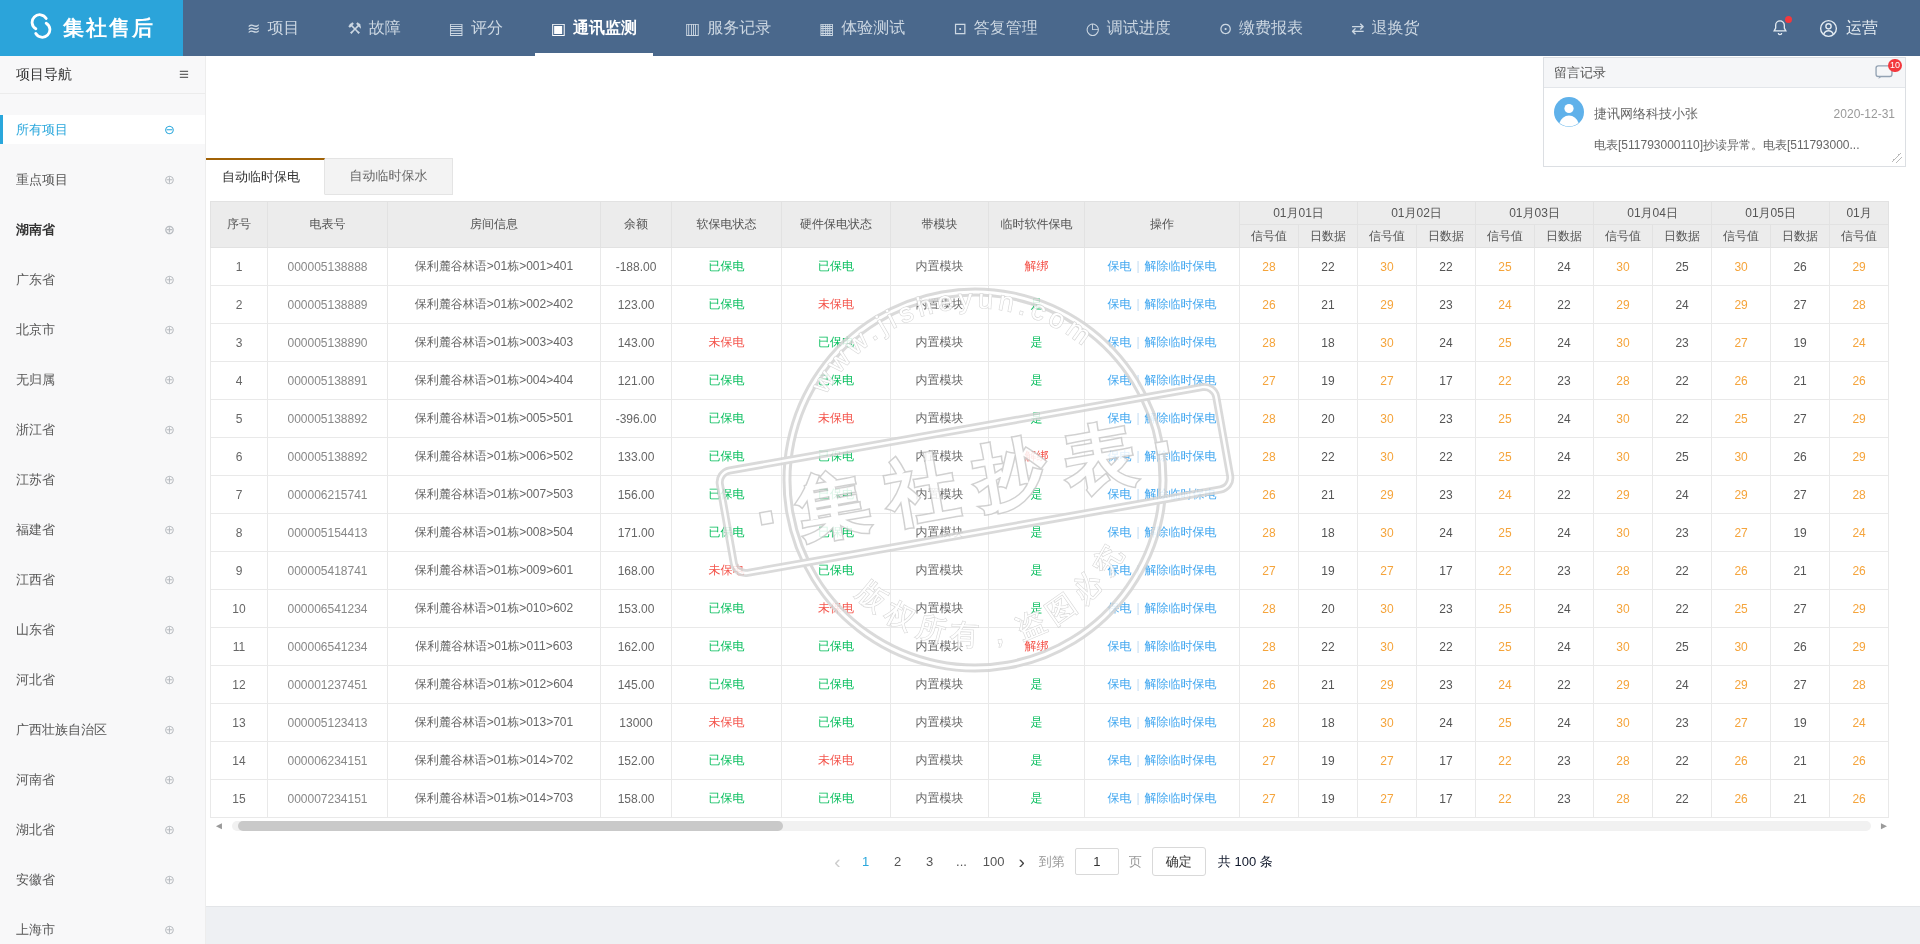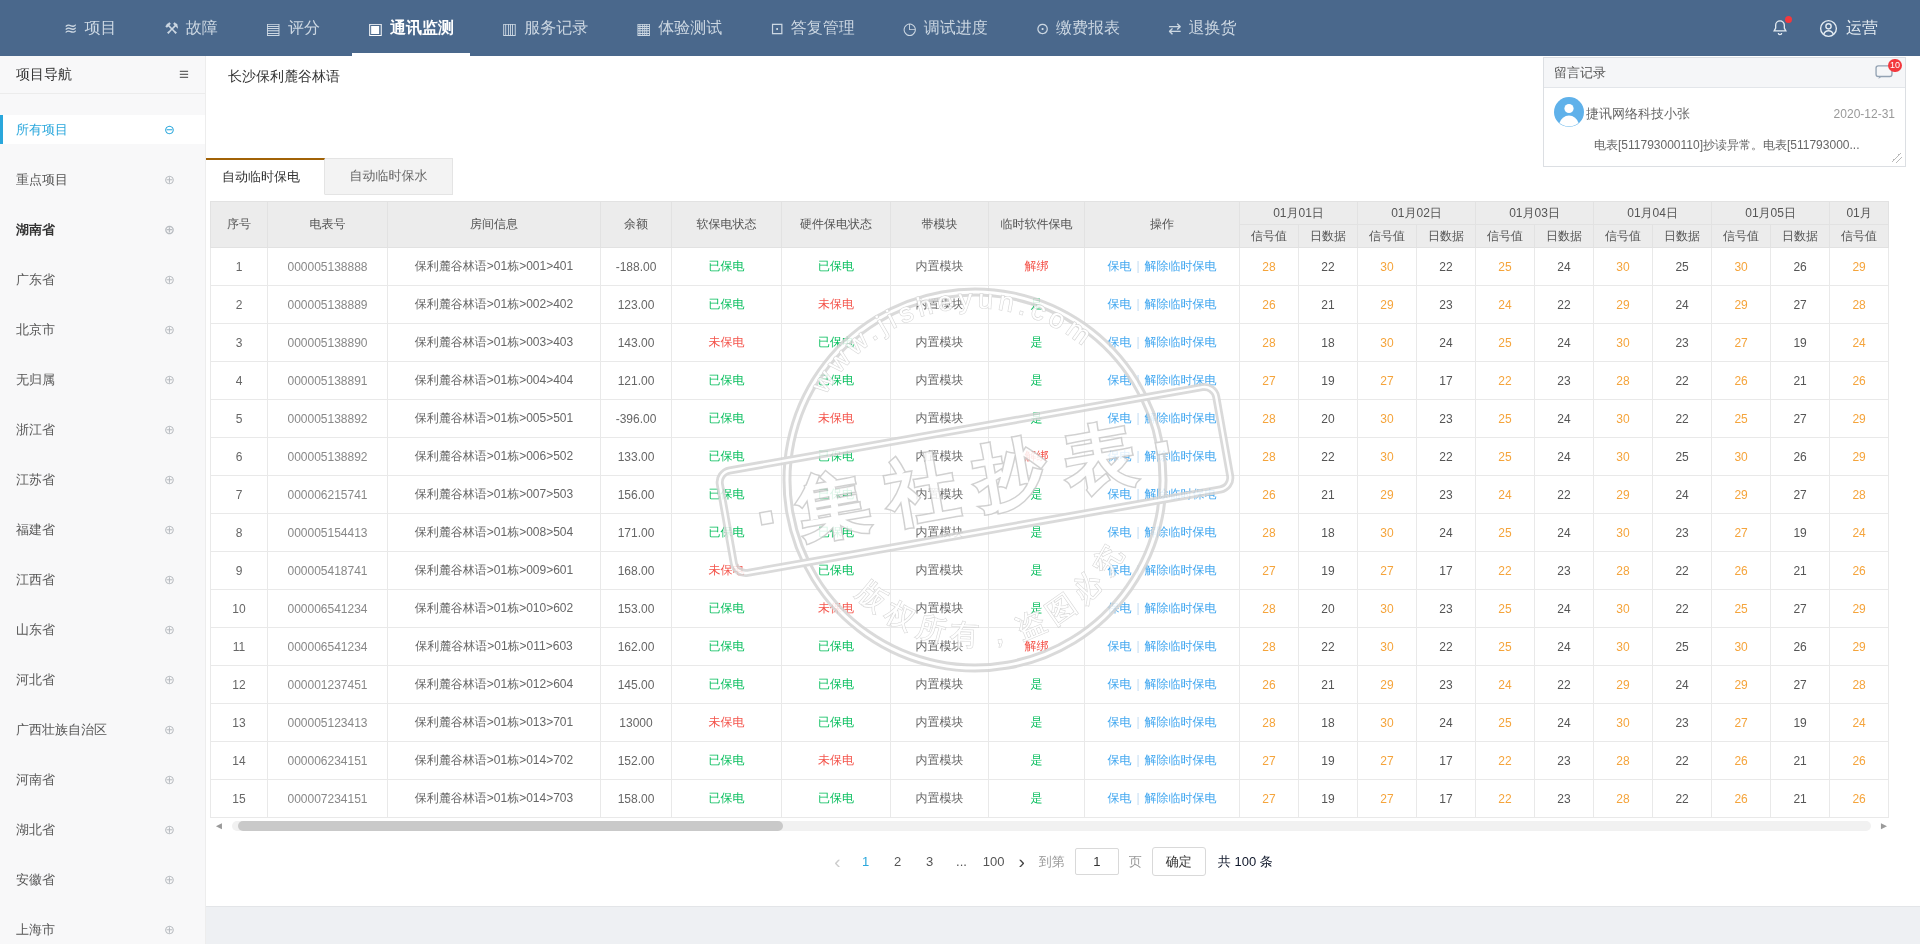--- a/index.html
+++ b/index.html
@@ -37,21 +37,21 @@
   .page-tab { display:flex; align-items:center; padding:0 12px; margin-right:20px; font-size:14px; color:#444; border-bottom:2px solid transparent; cursor:pointer; }
   .page-tab.active { color:#2aa7dc; border-bottom-color:#2aa7dc; }
   .project-title { padding:12px 0 16px 45px; font-size:14px; color:#333; }
 
   
   .msg-panel { position:absolute; top:1px; right:14px; width:363px; background:#fff; border:1px solid #dcdfe3; z-index:20; }
   .msg-header { height:30px; background:#f5f6f8; border-bottom:1px solid #e3e6ea; display:flex; align-items:center; justify-content:space-between; padding:0 10px; font-size:13px; color:#555; }
   .bubble-wrap { position:relative; width:20px; height:16px; cursor:pointer; }
   .msg-badge { position:absolute; right:-7px; top:-6px; min-width:13px; height:13px; padding:0 2px; border-radius:7px; background:#f3383d; color:#fff; font-size:9px; line-height:13px; text-align:center; }
   .msg-body { position:relative; padding:9px 10px 12px 10px; }
-  .msg-row1 { display:flex; align-items:center; gap:2px; }
+  .msg-row1 { display:flex; align-items:center; gap:10px; }
   .msg-author { flex:1; font-size:13px; color:#666; }
   .msg-date { font-size:12px; color:#999; }
   .msg-text { margin:6px 0 0 40px; font-size:12px; color:#666; white-space:nowrap; overflow:hidden; }
   .resize-handle { position:absolute; right:3px; bottom:3px; width:10px; height:10px; cursor:nwse-resize;
     background:linear-gradient(135deg, transparent 40%, #b9b9b9 40% 46%, transparent 46% 66%, #b9b9b9 66% 72%, transparent 72%); }
 
   
   .card { position:absolute; left:14px; right:14px; top:102px; bottom:38px; background:#fff; }
   .card-tabs { display:flex; height:37px; }
   .card-tab { width:128px; text-align:center; line-height:34px; font-size:13px; color:#666; background:#f3f3f3; border:1px solid #e4e4e4; cursor:pointer; }
@@ -95,20 +95,29 @@
   .watermark { position:absolute; left:392px; top:124px; width:800px; height:600px; pointer-events:none; z-index:5; opacity:.85; }
   .wm-stroke { fill:none; stroke:#d4d4d4; }
   .wm-stroke-in { fill:none; stroke:#fff; }
   .wm-text { fill:#fff; stroke:#cfcfcf; stroke-width:1.2px; paint-order:stroke; }
   .wm-big { fill:#fff; stroke:#c9c9c9; stroke-width:3px; paint-order:stroke; font-weight:bold; }
 </style>
 </head>
 <body>
 
 <div class="navbar">
+  <div class="brand">
+    <span>
+      <svg width="26" height="26" viewBox="0 0 24 24">
+          <path d="M16.8 5a7 7 0 1 0-9.6 9.6" stroke="#fff" stroke-width="2.6" fill="none" stroke-linecap="round"></path>
+          <path d="M7.2 19a7 7 0 1 0 9.6-9.6" stroke="#fff" stroke-width="2.6" fill="none" stroke-linecap="round"></path>
+        </svg>
+    </span>
+    <span class="brand-text">集社售后</span>
+  </div>
   <div class="nav-menu">
       <div class="nav-item">
         <span class="nav-ic">≋</span>
         <span>项目</span>
       </div>
       <div class="nav-item">
         <span class="nav-ic">⚒</span>
         <span>故障</span>
       </div>
       <div class="nav-item">
@@ -239,21 +248,20 @@
       </div>
       <div class="side-item">
         <span>云南省</span>
         <span class="expand-ic">⊕</span>
       </div>
     </div>
 </div>
 
 <div class="content">
 
-  <div class="project-title">长沙保利麓谷林语</div>
 
   <div class="msg-panel">
     <div class="msg-header">
       <span>留言记录</span>
       <span class="bubble-wrap">
         <svg width="18" height="15" viewBox="0 0 20 17">
             <rect x="1" y="1" width="18" height="12" rx="2.5" fill="none" stroke="#93a2b3" stroke-width="1.5"></rect>
             <path d="M5 13l-1.5 3 4-3" fill="#93a2b3"></path>
           </svg>
         <span class="msg-badge">10</span>

